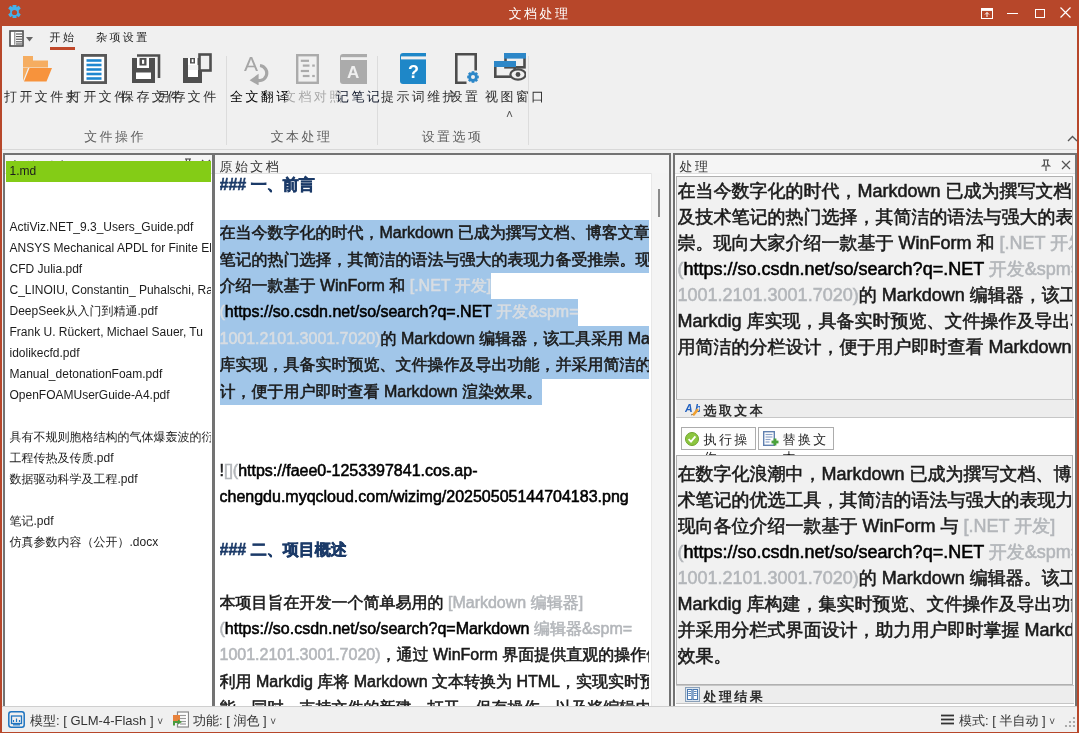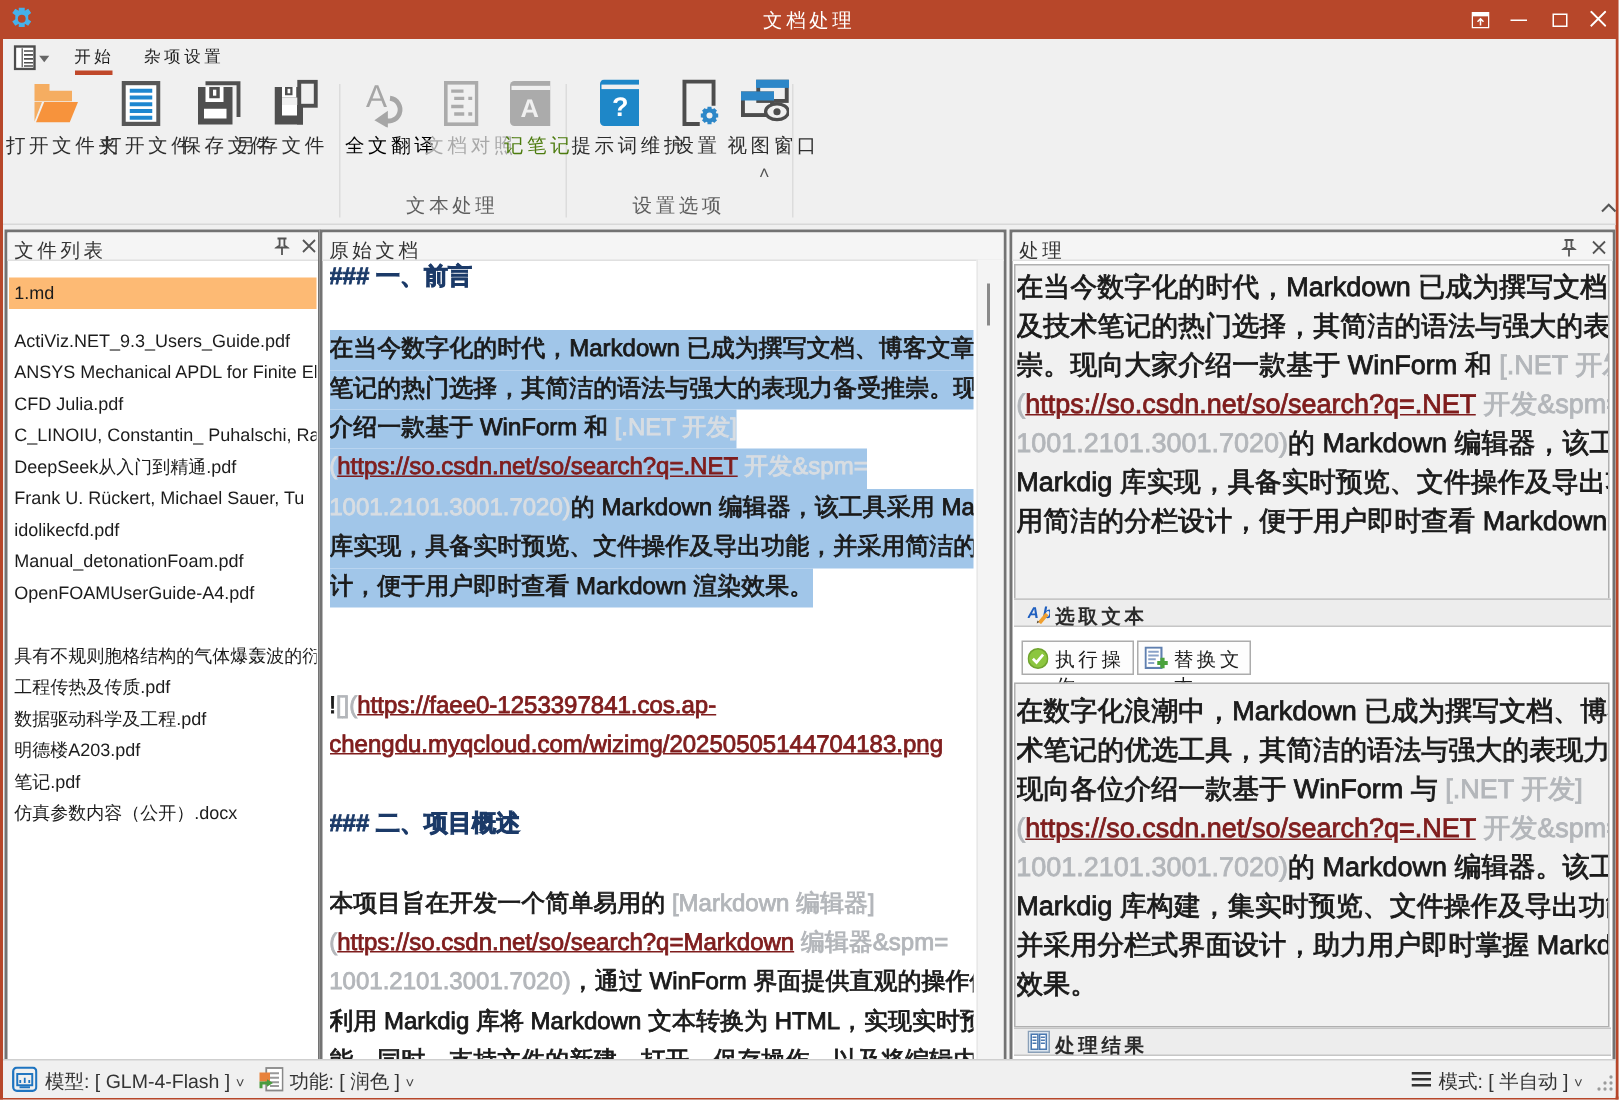--- a/index.html
+++ b/index.html
@@ -17,21 +17,21 @@
 .glabel{position:absolute;top:76px;font-size:13px;color:#5f5f5f;text-align:center;white-space:nowrap;letter-spacing:2.4px}
 .panel{position:absolute;background:#fff;border:2px solid #737373}
 .phead{position:absolute;left:0;top:0;right:0;height:18px;background:#f5f5f5;border-bottom:1px solid #e0e0e0;font-size:13px;color:#333}
 .phead .t{position:absolute;left:5px;top:3px;letter-spacing:2.4px}
 #filelist .item{position:absolute;left:1px;right:1px;height:21px;font-size:12px;color:#1c1c1c;line-height:21px;padding-left:4px;white-space:nowrap;overflow:hidden}
 .docline{height:26.4px;line-height:26.4px;font-size:16px;white-space:nowrap;color:#1a1a1a;-webkit-text-stroke:0.55px}
 .sel2{background:#A1C6E9;display:inline-block;height:26.4px}
 .hd{color:#1b3a68;font-weight:bold}
 .g{color:#b3b6ba}
 .sel2 .g{color:#d8dde2}
-.lk{color:#7f1d1d;text-decoration:underline}
+.lk{color:#000000;}
 .rline{height:26px;line-height:26px;font-size:18px;white-space:nowrap;color:#1a1a1a;overflow:hidden;-webkit-text-stroke:0.55px}
 .gbar{position:absolute;left:1px;right:1px;height:17px;background:#ededed;border-top:1px solid #c6c6c6;border-bottom:1px solid #c6c6c6;font-size:13px;font-weight:bold;color:#2b2b2b;letter-spacing:2.4px}
 .btn{position:absolute;background:#fdfdfd;border:1px solid #acacac;font-size:13px;color:#1e1e1e;letter-spacing:2.4px}
 #statusbar{position:absolute;left:2px;top:706px;width:1075px;height:25px;background:#f0f0f0;border-top:1px solid #cfcfcf;font-size:13px;color:#333}
 .sbt{position:absolute;top:5px;white-space:nowrap}
 .caret{font-size:10px;color:#444}
 </style></head>
 <body>
 
 <div id="titlebar">
@@ -172,25 +172,26 @@
     <circle cx="24" cy="21.5" r="2.4" fill="#4d4d4d"></circle>
         </g>
   </svg>
   </div>
   <div class="rlabel" style="left:2px;width:64px">打开文件夹</div>
   <div class="rlabel" style="left:66px;width:53px">打开文件</div>
   <div class="rlabel" style="left:119px;width:52px">保存文件</div>
   <div class="rlabel" style="left:155px;width:53px">另存文件</div>
   <div class="rlabel" style="left:228px;width:54px;color:#000000">全文翻译</div>
   <div class="rlabel" style="left:281px;width:53px;color:#a9a9a9">文档对照</div>
-  <div class="rlabel" style="left:334px;width:40px;color:#4d7c0f">记笔记</div>
+  <div class="rlabel" style="left:334px;width:40px;color:#0f172a">记笔记</div>
   <div class="rlabel" style="left:379px;width:64px">提示词维护</div>
   <div class="rlabel" style="left:445px;width:36px">设置</div>
   <div class="rlabel" style="left:483px;width:52px">视图窗口</div>
   <div class="abs" style="left:504px;top:56px;font-size:12px;color:#555">˄</div>
+  <div class="glabel" style="left:2px;width:222px">文件操作</div>
   <div class="glabel" style="left:224px;width:151px">文本处理</div>
   <div class="glabel" style="left:375px;width:151px">设置选项</div>
   <svg class="abs" style="left:1065px;top:83px" width="11" height="7" viewBox="0 0 11 7">
       <path d="M1,6 L5.5,1.5 L10,6" stroke="#555" stroke-width="1.4" fill="none"></path>
     </svg>
 </div>
 
 <div class="panel" id="filelist" style="left:2.5px;top:153px;width:207px;height:552px">
   <div class="phead">
       <span class="t">文件列表</span>
@@ -198,34 +199,33 @@
         <g stroke="#555" stroke-width="1.2" fill="none">
           <line x1="2" y1="1" x2="8" y2="1"></line>
           <path d="M3.4,1 v4.6 l-2,1.4 h7.2 l-2,-1.4 V1" fill="none"></path>
           <line x1="5" y1="7" x2="5" y2="12"></line>
         </g>
       </svg>
     <svg class="abs" style="left:196px;top:4px" width="10" height="10" viewBox="0 0 10 10">
         <path d="M1,1 L9,9 M9,1 L1,9" stroke="#555" stroke-width="1.2"></path>
       </svg>
   </div>
-  <div class="item" style="top:30px;background:#fdba74">1.md</div>
+  <div class="item" style="top:6px;background:#84cc16">1.md</div>
   <div class="item" style="top:61.5px">ActiViz.NET_9.3_Users_Guide.pdf</div>
   <div class="item" style="top:82.5px">ANSYS Mechanical APDL for Finite Ele</div>
   <div class="item" style="top:103.5px">CFD Julia.pdf</div>
   <div class="item" style="top:124.5px">C_LINOIU, Constantin_ Puhalschi, Rad</div>
   <div class="item" style="top:145.5px">DeepSeek从入门到精通.pdf</div>
   <div class="item" style="top:166.5px">Frank U. Rückert, Michael Sauer, Tu</div>
   <div class="item" style="top:187.5px">idolikecfd.pdf</div>
   <div class="item" style="top:208.5px">Manual_detonationFoam.pdf</div>
   <div class="item" style="top:229.5px">OpenFOAMUserGuide-A4.pdf</div>
   <div class="item" style="top:292.5px">工程传热及传质.pdf</div>
   <div class="item" style="top:271.5px">具有不规则胞格结构的气体爆轰波的衍</div>
   <div class="item" style="top:313.5px">数据驱动科学及工程.pdf</div>
-  <div class="item" style="top:334.5px">明德楼A203.pdf</div>
   <div class="item" style="top:355.5px">笔记.pdf</div>
   <div class="item" style="top:376.5px">仿真参数内容（公开）.docx</div>
 </div>
 
 <div class="panel" id="docpanel" style="left:212.5px;top:153px;width:454px;height:552px">
   <div class="phead">
       <span class="t">原始文档</span>
     </div>
   <div class="abs" style="left:436px;top:18px;width:17px;bottom:0;background:#f4f4f4;border-left:1px solid #e8e8e8"></div>
   <div class="abs" style="left:443px;top:34px;width:2.5px;height:28px;background:#8a8a8a"></div>

